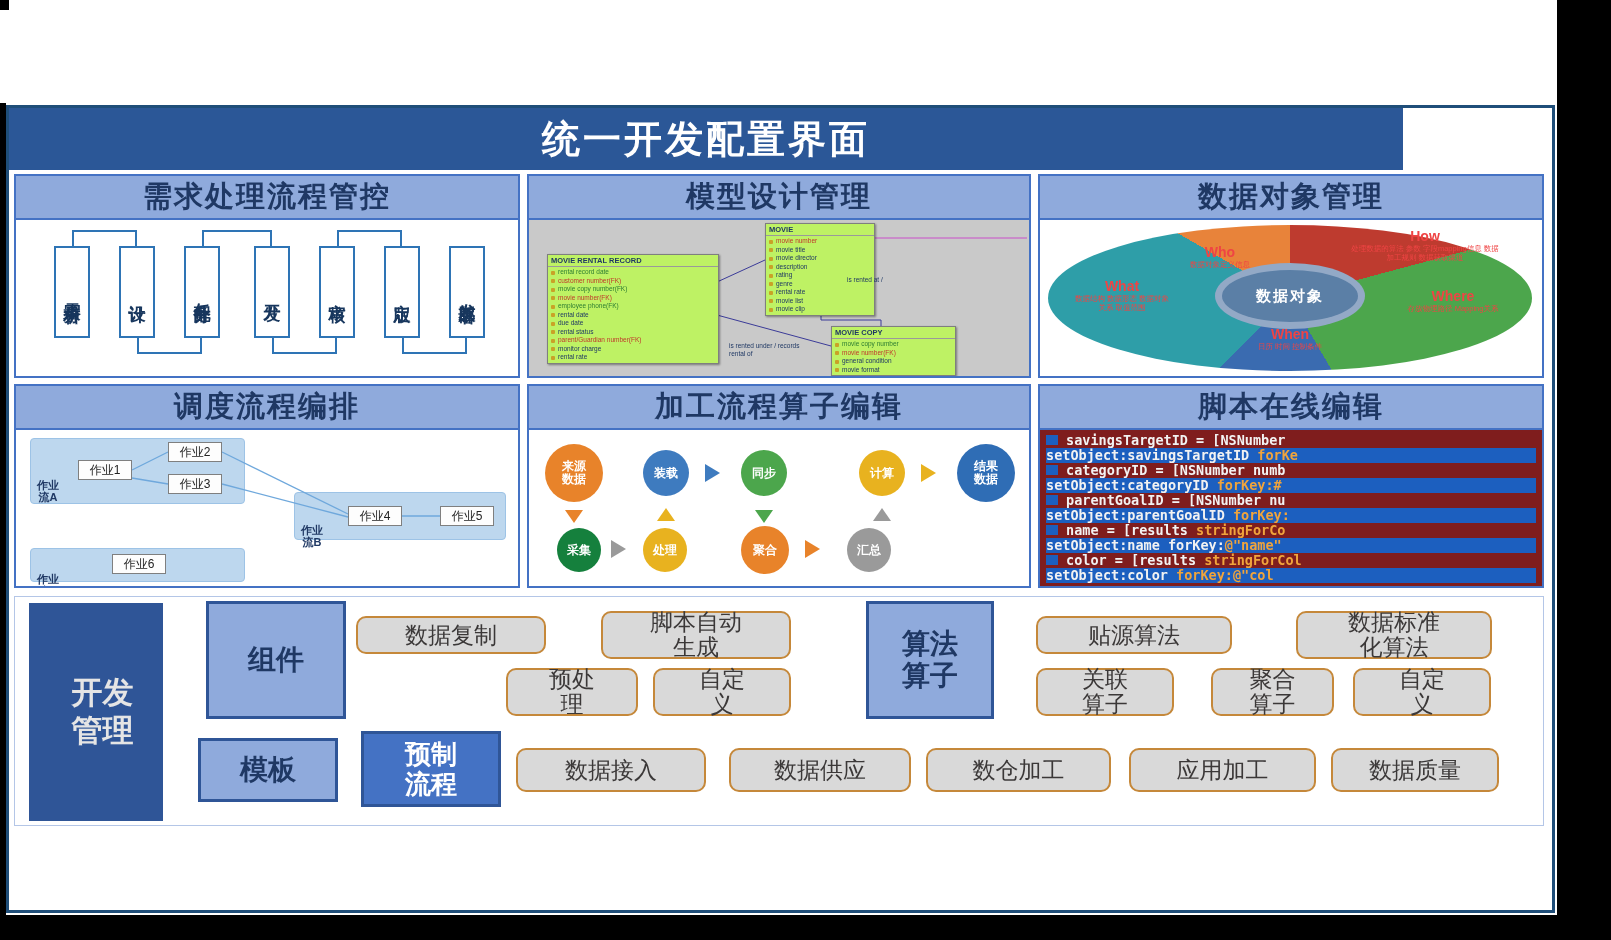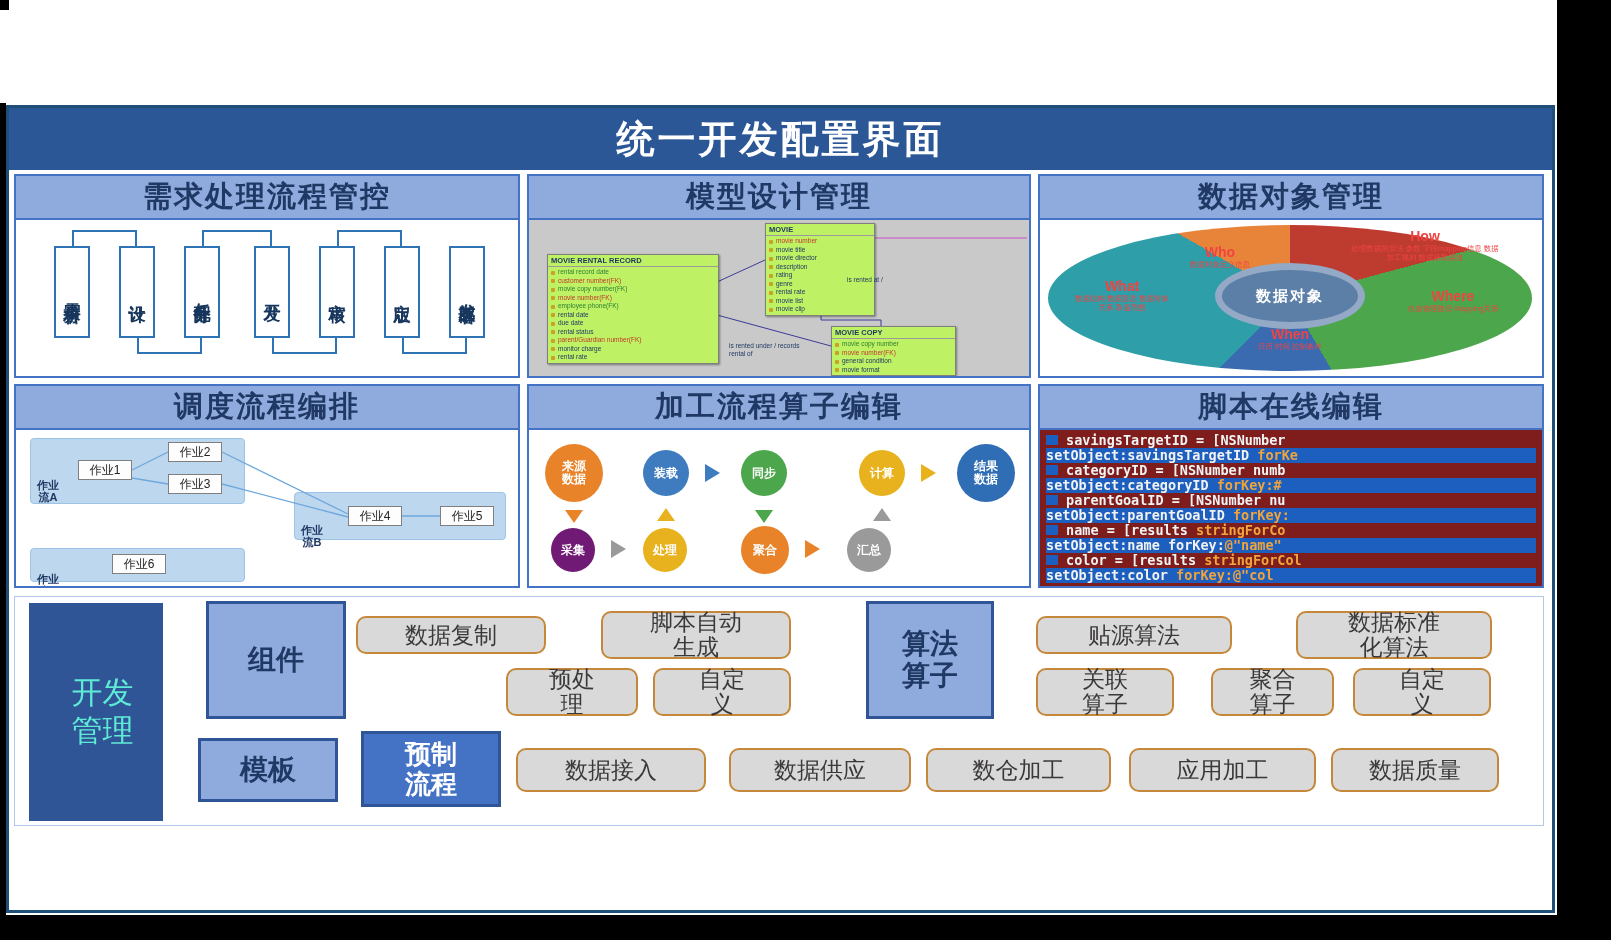--- a/index.html
+++ b/index.html
@@ -8,21 +8,21 @@
   .stage { position:relative; width:1611px; height:940px; background:#fff; }
 
   .black-right  { position:absolute; left:1557px; top:0; width:54px; height:915px; background:#000; }
   .black-bottom { position:absolute; left:0; top:915px; width:1611px; height:25px; background:#000; }
   .black-left   { position:absolute; left:0; top:103px; width:6px; height:812px; background:#000; }
   .black-tl     { position:absolute; left:0; top:0; width:9px; height:10px; background:#000; }
 
   .main { position:absolute; left:6px; top:105px; width:1549px; height:808px;
           border:3px solid #1F4E79; background:#fff; }
 
-  .main-header { position:absolute; left:0; top:0; width:1543px; height:62px;
+  .main-header { position:absolute; left:0; top:0; width:1394px; height:62px;
                  background:#2B5797; color:#fff; display:flex; align-items:center; justify-content:center;
                  font-size:38px; font-weight:bold; letter-spacing:3px; }
 
   .panel { position:absolute; border:2px solid #4472C4; background:#fff; }
   .panel-header { height:44px; background:#8FAADC; border-bottom:2px solid #4472C4;
                   display:flex; align-items:center; justify-content:center;
                   font-size:29px; font-weight:bold; color:#1F3864; letter-spacing:2px; }
   .panel-body { position:relative; height:156px; background:#fff; overflow:hidden; }
 
   
@@ -90,21 +90,21 @@
                font-size:13.5px; line-height:15px; color:#F2F2F2; white-space:pre; }
   .cl-hl { background:#1C5FBF; }
   .cl-plain::before { content:""; display:inline-block; width:12px; height:10px; background:#1C5FBF; margin-right:8px; }
   .code-b { color:#F0A43C; }
 
   
   .bottom-section { position:absolute; left:5px; top:488px; width:1530px; height:230px;
                     border:1px solid #B4C6E7; background:#fff; }
   .dev-box { position:absolute; left:14px; top:6px; width:134px; height:218px; background:#2F5597;
              display:flex; align-items:center; justify-content:center;
-             color:#5eead4; font-size:31px; font-weight:normal; line-height:38px;padding-left:19px; }
+             color:#e5e5e5; font-size:31px; font-weight:bold; line-height:38px;padding-left:19px; }
   .group-box { position:absolute; background:#8FAADC; border:3px solid #2F5597;
                display:flex; align-items:center; justify-content:center;
                color:#1F3864; font-size:28px; font-weight:bold; line-height:32px; text-align:center; }
   .preset-box { position:absolute; background:#4472C4; border:3px solid #2F5597;
                 display:flex; align-items:center; justify-content:center;
                 color:#fff; font-size:26px; font-weight:bold; line-height:30px; text-align:center; }
   .gray-btn { position:absolute; background:#D9D9D9; border:2px solid #C5883A; border-radius:10px;
               display:flex; align-items:center; justify-content:center;
               color:#3B3838; font-size:23px; font-weight:normal; line-height:25px; text-align:center; }
   .wc2 { width:2.2em; display:inline-block; }
@@ -282,21 +282,21 @@
         <div class="tri-r" style="left:392px;top:34px;border-left-color:#E8B21F"></div>
         <div class="op-circle" style="left:428px;top:14px;width:58px;height:58px;background:#2F6DB5">
           <span class="w2">结果数据</span>
         </div>
 
         <div class="tri-d" style="left:36px;top:80px;border-top-color:#E8832A"></div>
         <div class="tri-u" style="left:128px;top:78px;border-bottom-color:#E8B21F"></div>
         <div class="tri-d" style="left:226px;top:80px;border-top-color:#4CA64C"></div>
         <div class="tri-u" style="left:344px;top:78px;border-bottom-color:#9A9A9A"></div>
 
-        <div class="op-circle" style="left:22px;top:98px;width:44px;height:44px;background:#701a75">
+        <div class="op-circle" style="left:28px;top:98px;width:44px;height:44px;background:#15803d">
           <span>采集</span>
         </div>
         <div class="tri-r" style="left:82px;top:110px;border-left-color:#9A9A9A"></div>
         <div class="op-circle" style="left:114px;top:98px;width:44px;height:44px;background:#E8B21F">
           <span>处理</span>
         </div>
         <div class="op-circle" style="left:212px;top:96px;width:48px;height:48px;background:#E8832A">
           <span>聚合</span>
         </div>
         <div class="tri-r" style="left:276px;top:110px;border-left-color:#E8832A"></div>

